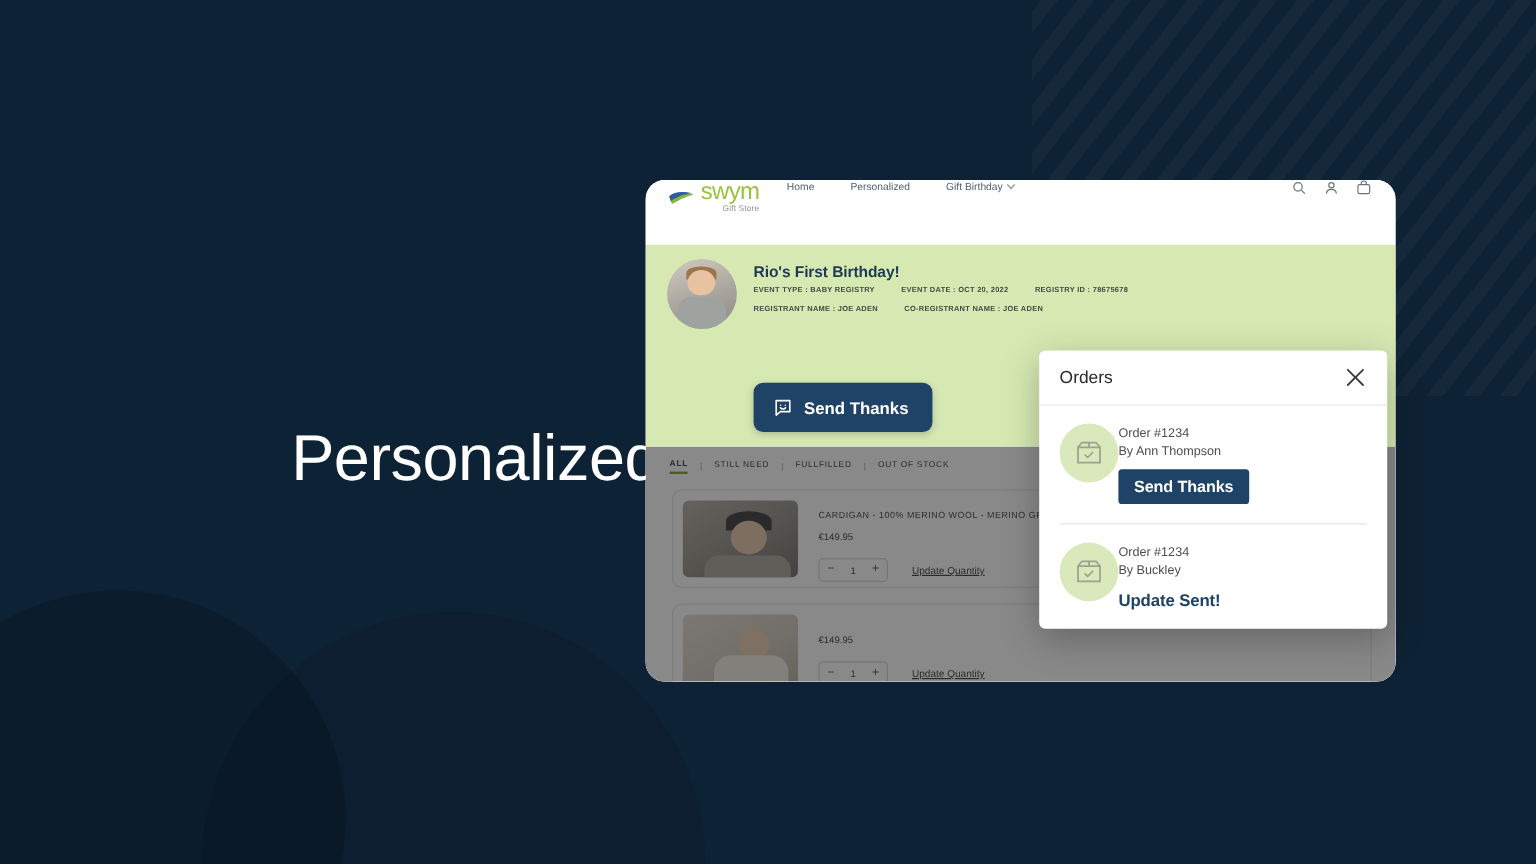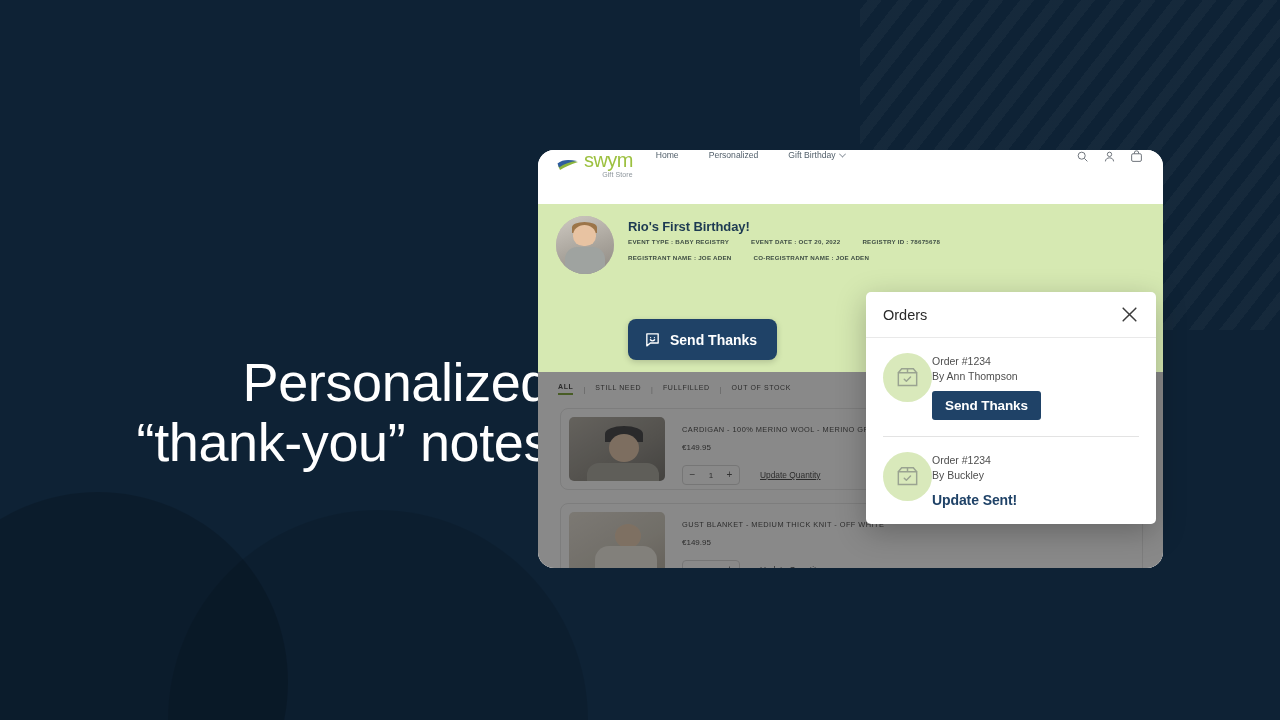--- a/index.html
+++ b/index.html
@@ -432,21 +432,20 @@
 </head>
 <body>
 
 <div id="bg-stripes"></div>
 <div id="bg-circle-a"></div>
 <div id="bg-circle-b"></div>
 
 <div id="promo">
   <h1>
     <span>Personalized</span><br>
-    <span>“thank-you” notes</span>
   </h1>
 </div>
 
 <div id="app-card">
 
   <div id="store-header">
     <div id="logo-block">
       <svg id="logo-mark" viewBox="0 0 44 30">
         <path d="M2 17 C12 6, 26 6, 42 10 C28 14, 16 20, 6 26 Z" fill="#8cb53c"></path>
         <path d="M1 13 C11 4, 25 5, 40 8 C26 9, 14 14, 4 21 Z" fill="#2f5d9e"></path>
@@ -552,21 +551,20 @@
         </div>
       </div>
     </div>
 
     <div class="product-row">
       <div class="product-thumb thumb-b">
         <div class="t-head"></div>
           <div class="t-body"></div>
       </div>
       <div class="product-info">
-        <div class="product-title">GUST BLANKET - MEDIUM THICK KNIT - OFF WHITE</div>
         <div class="product-price">€149.95</div>
         <div class="qty-line">
           <div class="qty-stepper">
             <button class="qty-btn">−</button>
             <span class="qty-val">1</span>
             <button class="qty-btn">+</button>
           </div>
           <a class="qty-update">Update Quantity</a>
         </div>
       </div>

